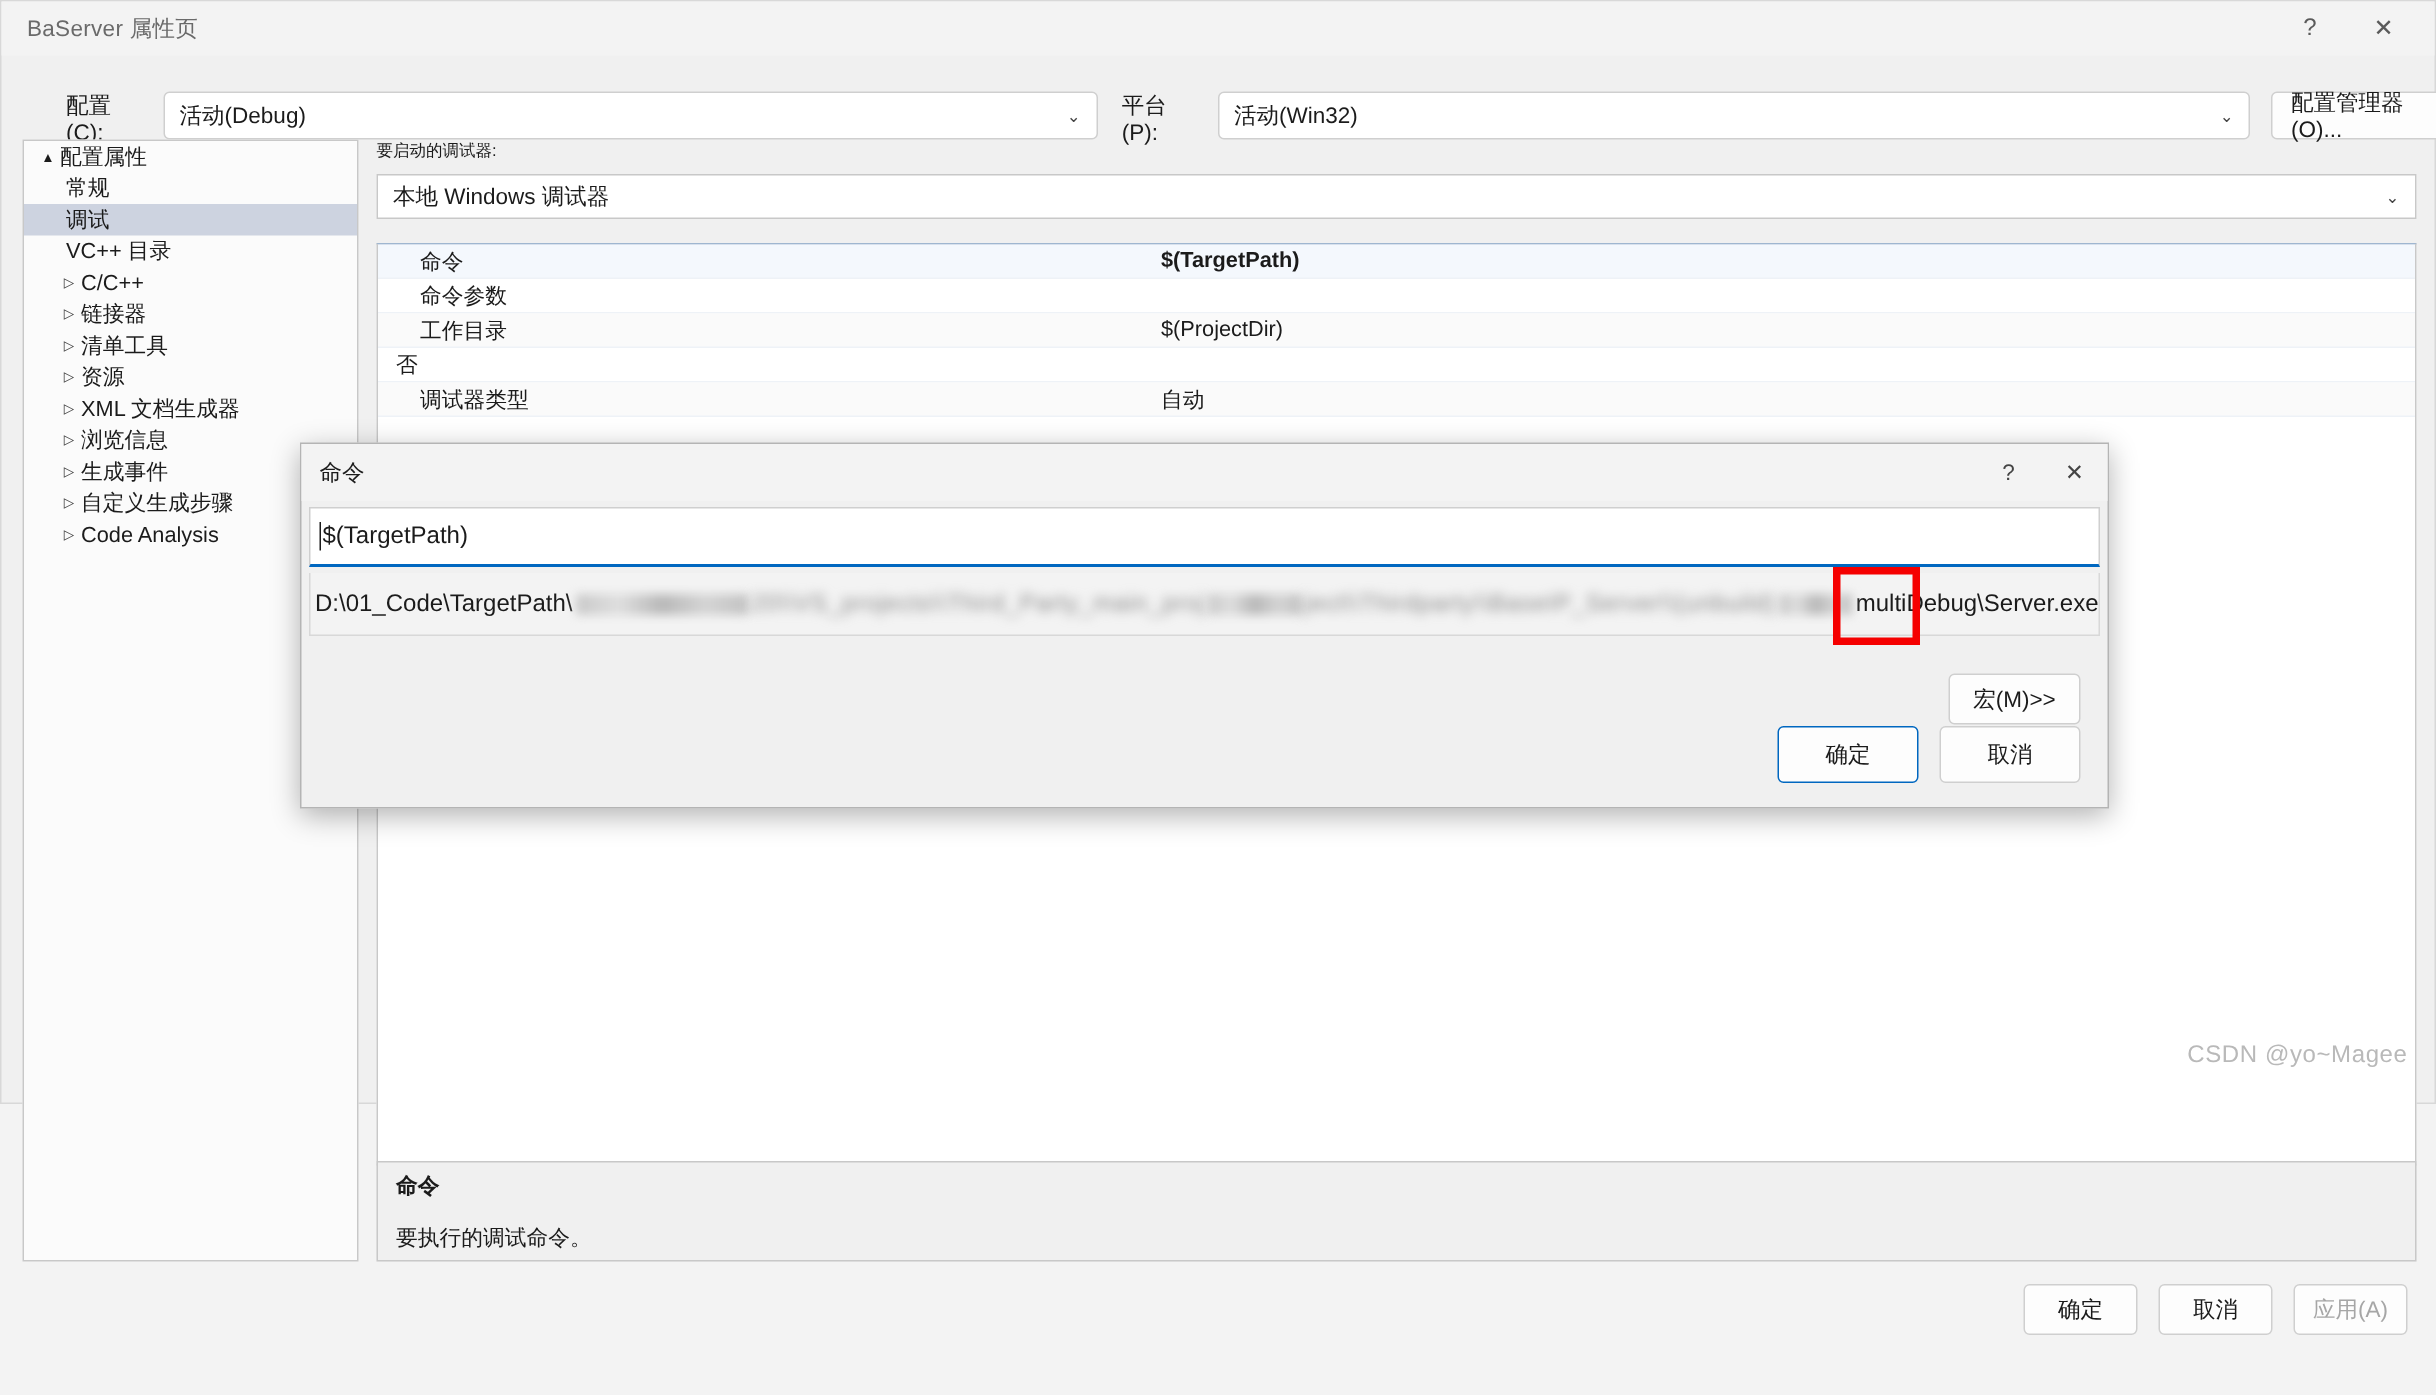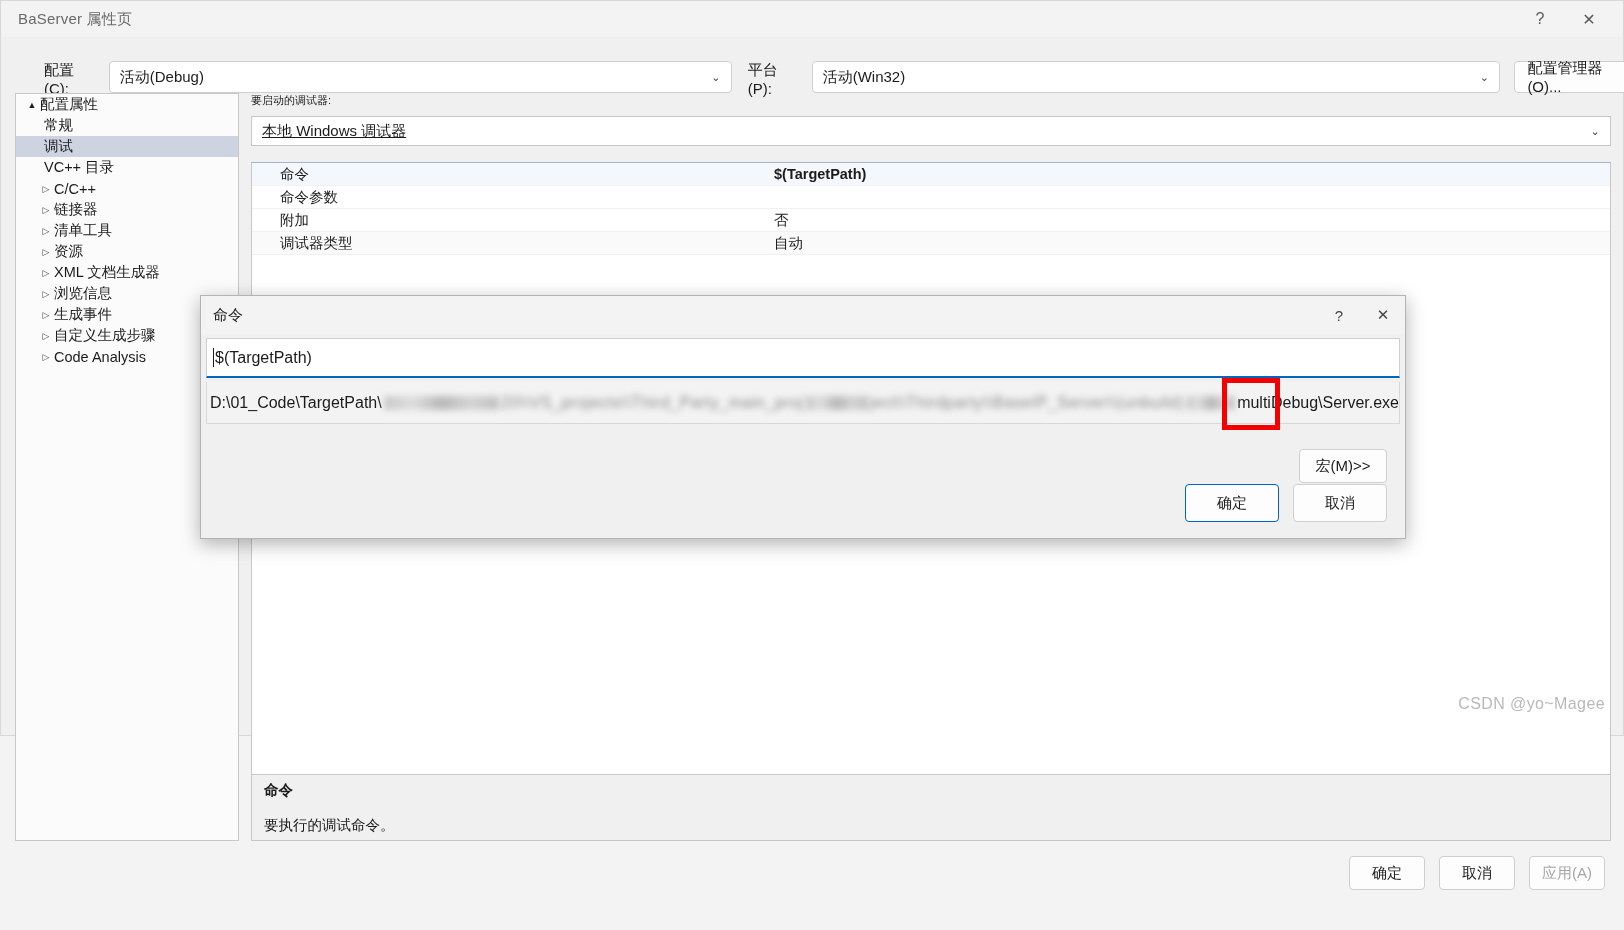--- a/index.html
+++ b/index.html
@@ -116,21 +116,21 @@
     margin-bottom: 8px;
   }
   .selcombo {
     height: 30px;
     background: #ffffff;
     border: 1px solid #c8c8c8;
     display: flex; align-items: center;
     padding: 0 6px 0 10px;
     font-size: 15px; color: #1b1b1b;
   }
-  .selcombo .cval { flex: 1; text-decoration: underline; }
+  .selcombo .cval { flex: 1; }
 
   .grid {
     margin-top: 16px;
     border: 1px solid #c8c8c8;
     border-top: 1px solid #9fb6d0;
     background: #ffffff;
     height: 615px;
     overflow: hidden;
   }
   .grow {
@@ -374,22 +374,25 @@
     </div>
     <div class="grid" id="property-grid">
         <div class="grow first">
           <div class="gname">命令</div>
           <div class="gval">$(TargetPath)</div>
         </div>
         <div class="grow">
           <div class="gname">命令参数</div>
           <div class="gval"></div>
         </div>
+        <div class="grow alt">
+          <div class="gname">工作目录</div>
+          <div class="gval">$(ProjectDir)</div>
+        </div>
         <div class="grow">
-          <div class="gname">附加</div>
           <div class="gval">否</div>
         </div>
         <div class="grow alt">
           <div class="gname">调试器类型</div>
           <div class="gval">自动</div>
         </div>
       </div>
   </div>
 
   <div class="descpane">

